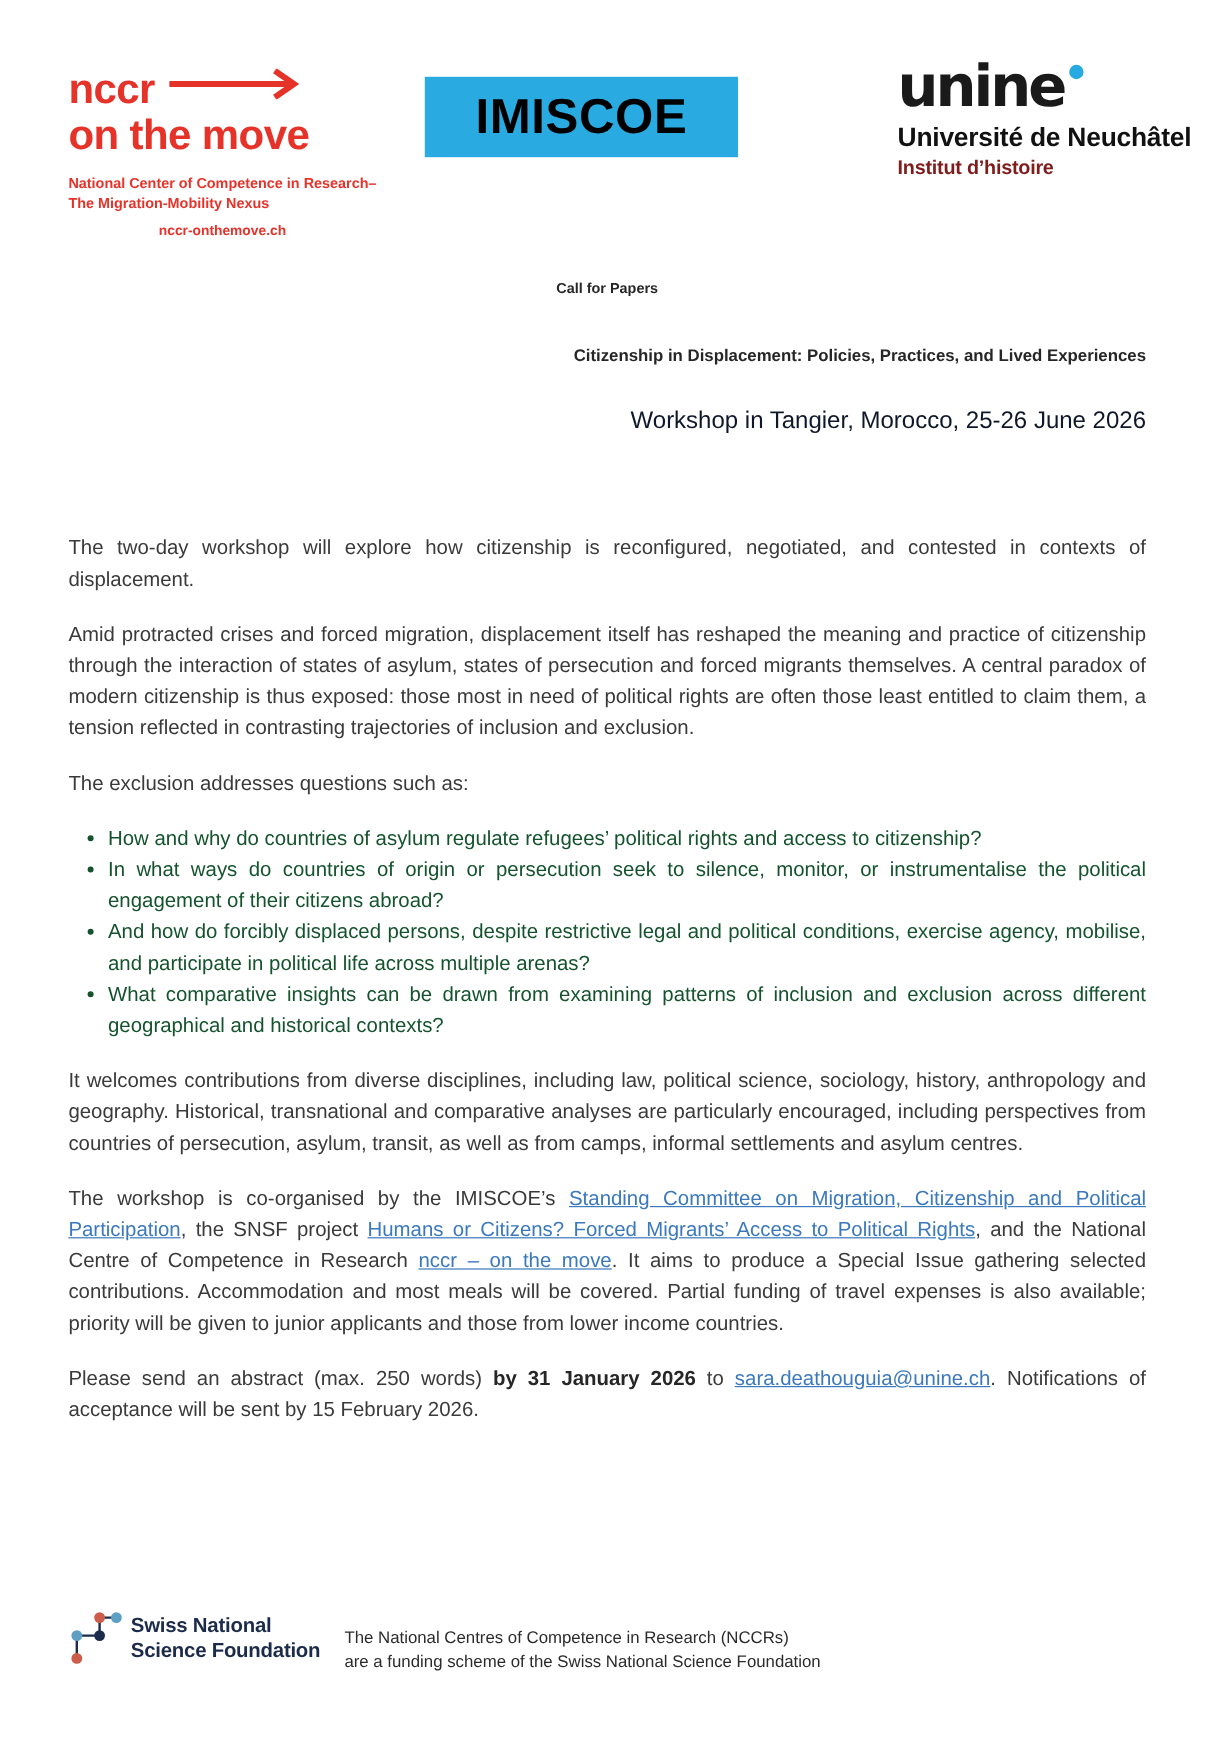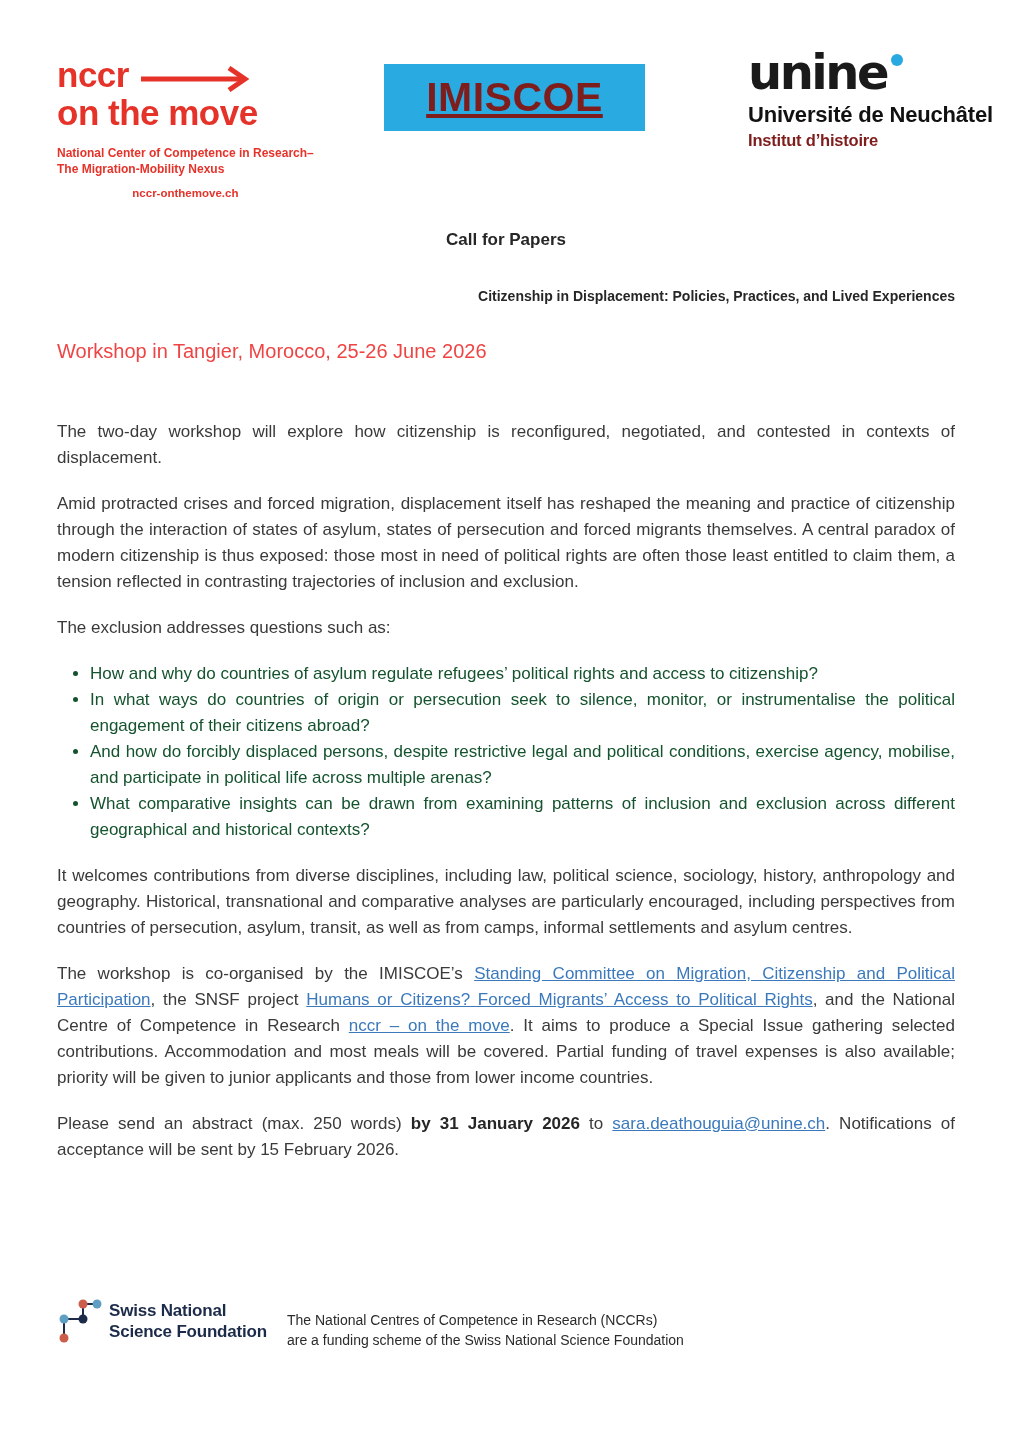--- a/index.html
+++ b/index.html
@@ -8,75 +8,75 @@
     width: 1012px;
     height: 1452px;
     background: #ffffff;
     font-family: "Liberation Sans", "DejaVu Sans", sans-serif;
     color: #3a3a3a;
     overflow: hidden;
   }
 
   
   .nccr-logo { position: absolute; left: 57px; top: 57px; color: #e5332a; }
-  .nccr-row { display: flex; align-items: flex-end; gap: 12px; }
+  .nccr-row { display: flex; align-items: flex-start; gap: 12px; }
   .nccr-word { font-size: 35px; font-weight: bold; letter-spacing: -0.5px; line-height: 1.0; }
   .nccr-word2 { font-size: 35px; font-weight: bold; letter-spacing: -0.5px; line-height: 1.0; margin-top: 3px; }
   .nccr-sub { margin-top: 15px; font-size: 12px; font-weight: bold; line-height: 1.35; }
   .nccr-url { margin-top: 10px; font-size: 11.5px; font-weight: bold; text-align: center; }
 
   .imiscoe {
-    position: absolute; left: 384px; top: 64px; width: 261px; height: 67px;
-    background: #29abe2; color: #7f1d1d;
+    position: absolute; left: 354px; top: 64px; width: 261px; height: 67px;
+    background: #29abe2; color: #000000;
     display: flex; align-items: center; justify-content: center;
-    font-size: 41px; font-weight: bold; letter-spacing: 0.5px; text-decoration: underline;
+    font-size: 41px; font-weight: bold; letter-spacing: 0.5px;
   }
 
   .unine { position: absolute; left: 748px; top: 48px; }
   .unine-word-row { display: flex; align-items: flex-start; }
   .unine-word {
     font-family: "DejaVu Sans", sans-serif;
     font-size: 48px; font-weight: bold; color: #1a1a1a;
     letter-spacing: -2.5px; line-height: 1.0;
   }
   .unine-dot {
     width: 12px; height: 12px; border-radius: 50%;
     background: #29a9e1; margin-left: 4px; margin-top: 6px;
   }
   .unine-sub1 { font-size: 22px; font-weight: bold; color: #111111; margin-top: 6px; letter-spacing: -0.2px; }
   .unine-sub2 { font-size: 16.5px; font-weight: bold; color: #7f1d1d; margin-top: 3px; letter-spacing: -0.2px; }
 
   
   main { position: absolute; left: 57px; top: 228px; width: 898px; }
   .h-call {
     margin: 0 0 31px; text-align: center;
-    font-size: 17px; font-weight: bold; color: #262626; line-height: 24px;
+    font-size: 12px; font-weight: bold; color: #262626; line-height: 24px;
   }
   .h-title {
     margin: 0 0 29px; text-align: right;
     font-size: 14px; font-weight: bold; color: #262626; line-height: 26px;
   }
   .h-sub {
-    margin: 0 0 55px; text-align: left;
-    font-size: 20px; font-weight: normal; color: #ef4444; line-height: 26px;
+    margin: 0 0 80px; text-align: right;
+    font-size: 20px; font-weight: normal; color: #0f172a; line-height: 26px;
   }
   .body-p {
     margin: 0 0 20px; font-size: 17px; line-height: 26px;
     text-align: justify; color: #3a3a3a;
   }
   ul.qlist { margin: 0 0 20px; padding: 0 0 0 33px; }
   ul.qlist li {
     font-size: 17px; line-height: 26px; text-align: justify;
     color: #14532d; margin: 0; padding: 0;
   }
   .link { color: #3b79bc; text-decoration: underline; cursor: pointer; }
   .bold-inline { font-weight: bold; color: #262626; }
 
   
-  footer { position: absolute; left: 57px; top: 1296px; width: 898px; height: 80px; }
+  footer { position: absolute; left: 57px; top: 1340px; width: 898px; height: 80px; }
   .snsf { position: absolute; left: 0; top: 0; display: flex; align-items: center; }
   .snsf-name {
     margin-left: 2px; font-size: 17px; font-weight: bold;
     color: #1c2b4a; line-height: 21px; letter-spacing: -0.2px;
   }
   .foot-note {
     position: absolute; left: 230px; top: 14px;
     font-size: 14px; color: #2b2b2b; line-height: 20px;
   }
 </style>

